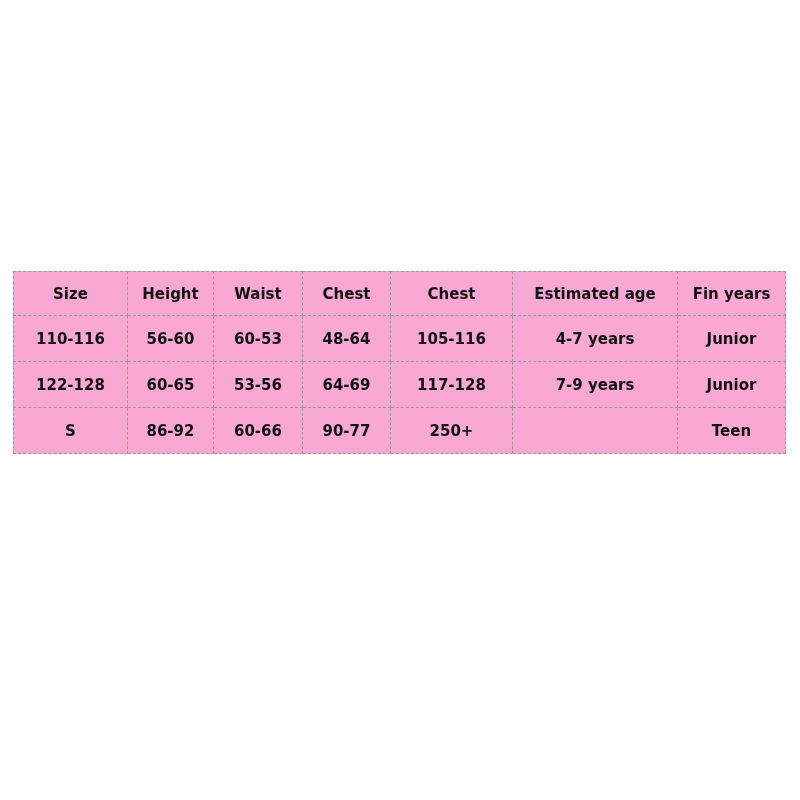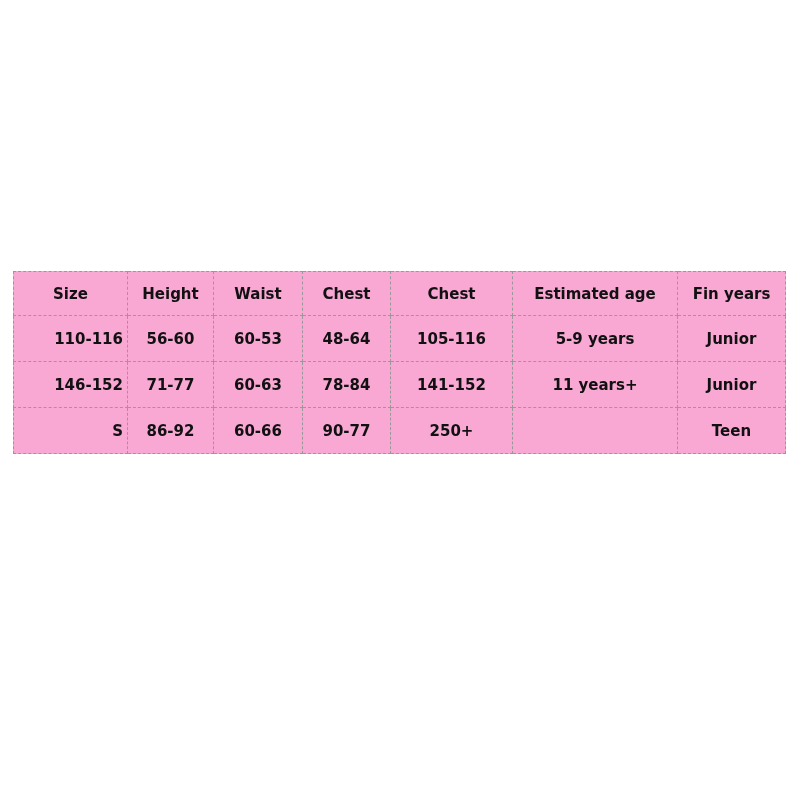--- a/index.html
+++ b/index.html
@@ -40,21 +40,20 @@
     height: 43px;
     font-weight: bold;
     font-size: 15px;
   }
   table.size-table tbody td {
     height: 45px;
     font-weight: bold;
   }
   table.size-table tbody td:first-child {
     font-weight: bold;
-    text-align: right;
   }
   col.c-size   { width: 114px; }
   col.c-chest  { width: 86px; }
   col.c-waist  { width: 89px; }
   col.c-hips   { width: 88px; }
   col.c-height { width: 122px; }
   col.c-age    { width: 165px; }
   col.c-fin    { width: 108px; }
 </style>
 </head>
@@ -82,30 +81,30 @@
           <th>Fin years</th>
         </tr>
     </thead>
     <tbody>
         <tr>
           <td>110-116</td>
           <td>56-60</td>
           <td>60-53</td>
           <td>48-64</td>
           <td>105-116</td>
-          <td>5-9 years</td>
+          <td>4-7 years</td>
           <td>Junior</td>
         </tr>
         <tr>
-          <td>146-152</td>
-          <td>71-77</td>
-          <td>60-63</td>
-          <td>78-84</td>
-          <td>141-152</td>
-          <td>11 years+</td>
+          <td>122-128</td>
+          <td>60-65</td>
+          <td>53-56</td>
+          <td>64-69</td>
+          <td>117-128</td>
+          <td>7-9 years</td>
           <td>Junior</td>
         </tr>
         <tr>
           <td>S</td>
           <td>86-92</td>
           <td>60-66</td>
           <td>90-77</td>
           <td>250+</td>
           <td></td>
           <td>Teen</td>

